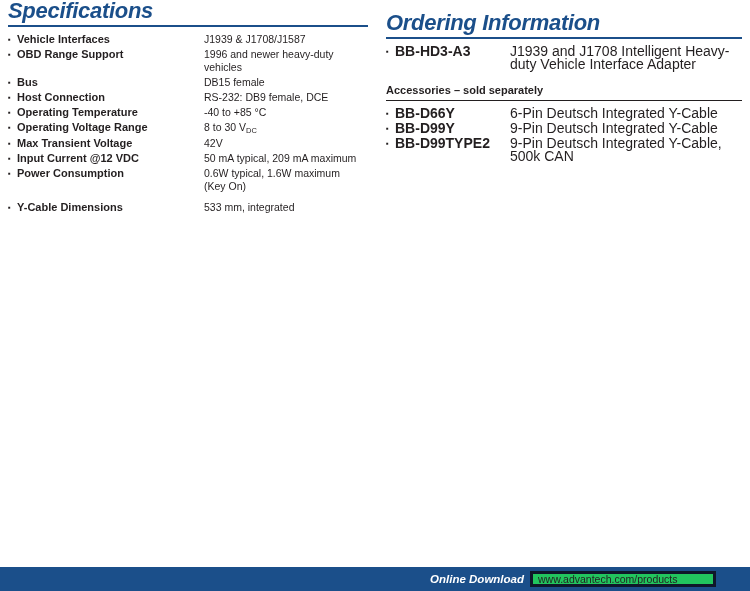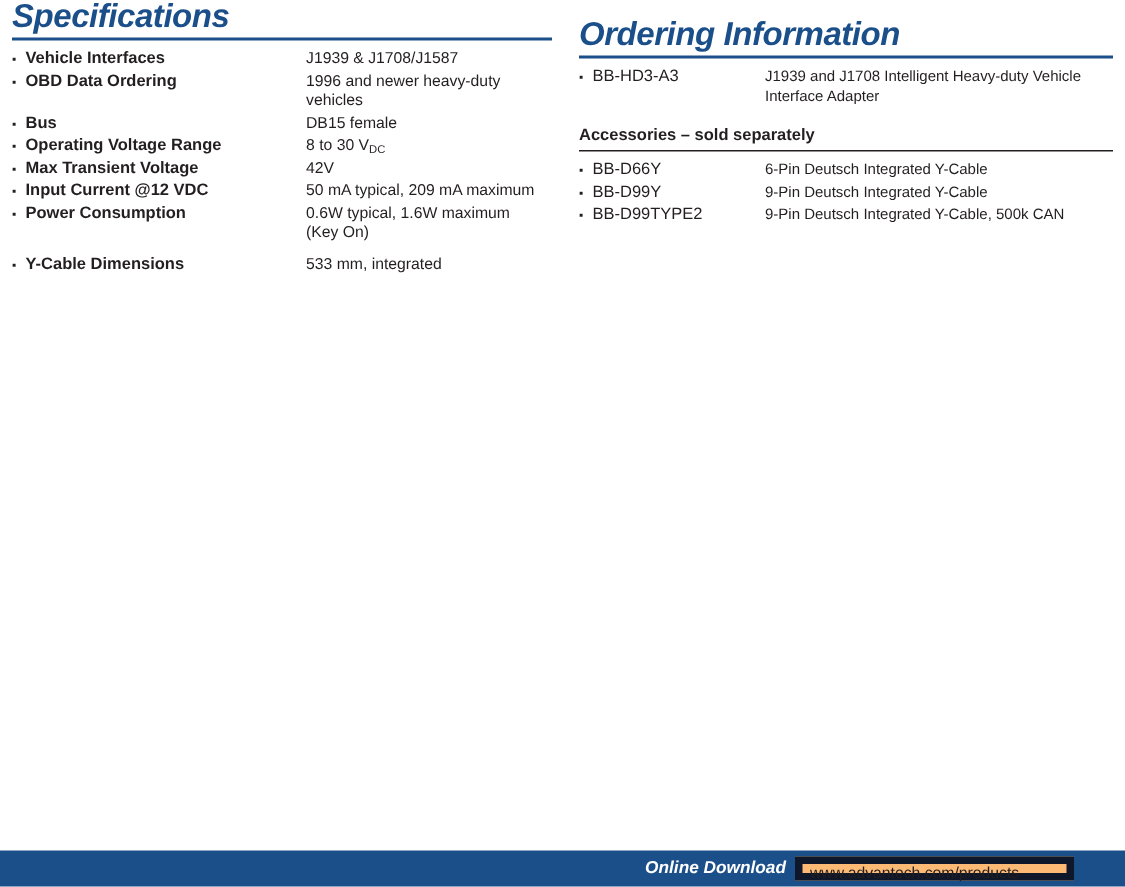--- a/index.html
+++ b/index.html
@@ -108,28 +108,28 @@
     margin-top: 6px;
     width: 100%;
     border-collapse: collapse;
   }
   .order-table td {
     vertical-align: top;
     padding: 0 0 2px 0;
   }
   .order-code {
     width: 124px;
-    font-size: 11px;
-    font-weight: normal;
+    font-size: 14px;
+    font-weight: bold;
     color: #231f20;
     line-height: 13px;
     white-space: nowrap;
   }
   .order-desc {
-    font-size: 10px;
+    font-size: 14px;
     color: #231f20;
     line-height: 13px;
   }
 
   .sub-heading {
     margin: 10px 0 0 0;
     font-size: 11px;
     font-weight: bold;
     color: #231f20;
     line-height: 15px;
@@ -160,25 +160,26 @@
   }
   .footer-label {
     color: #ffffff;
     font-size: 11.5px;
     font-weight: bold;
     font-style: italic;
     margin-right: 6px;
     white-space: nowrap;
   }
   .footer-url-box {
-    background: #fdba74;
-    border: 5px solid #0f172a;
+    background: #22c55e;
+    border: 3px solid #0f172a;
     width: 186px;
     height: 16px;
     display: flex;
+    align-items: center;
     padding-left: 5px;
     box-sizing: border-box;
   }
   .footer-url {
     font-size: 10.5px;
     color: #231f20;
     white-space: nowrap;
   }
 </style>
 </head>
@@ -189,26 +190,34 @@
   <div class="left-col">
     <h1 class="col-heading">Specifications</h1>
     <hr class="heading-rule">
     <table class="spec-table">
       <tbody>
           <tr>
             <td class="spec-label"><span class="bullet"></span><span>Vehicle Interfaces</span></td>
             <td class="spec-value"><span>J1939 &amp; J1708/J1587</span></td>
           </tr>
           <tr>
-            <td class="spec-label"><span class="bullet"></span><span>OBD Data Ordering</span></td>
+            <td class="spec-label"><span class="bullet"></span><span>OBD Range Support</span></td>
             <td class="spec-value"><span>1996 and newer heavy-duty vehicles</span></td>
           </tr>
           <tr>
             <td class="spec-label"><span class="bullet"></span><span>Bus</span></td>
             <td class="spec-value"><span>DB15 female</span></td>
+          </tr>
+          <tr>
+            <td class="spec-label"><span class="bullet"></span><span>Host Connection</span></td>
+            <td class="spec-value"><span>RS-232: DB9 female, DCE</span></td>
+          </tr>
+          <tr>
+            <td class="spec-label"><span class="bullet"></span><span>Operating Temperature</span></td>
+            <td class="spec-value"><span>-40 to +85 °C</span></td>
           </tr>
           <tr>
             <td class="spec-label"><span class="bullet"></span><span>Operating Voltage Range</span></td>
             <td class="spec-value"><span>8 to 30 V</span><span class="sub">DC</span></td>
           </tr>
           <tr>
             <td class="spec-label"><span class="bullet"></span><span>Max Transient Voltage</span></td>
             <td class="spec-value"><span>42V</span></td>
           </tr>
           <tr>

